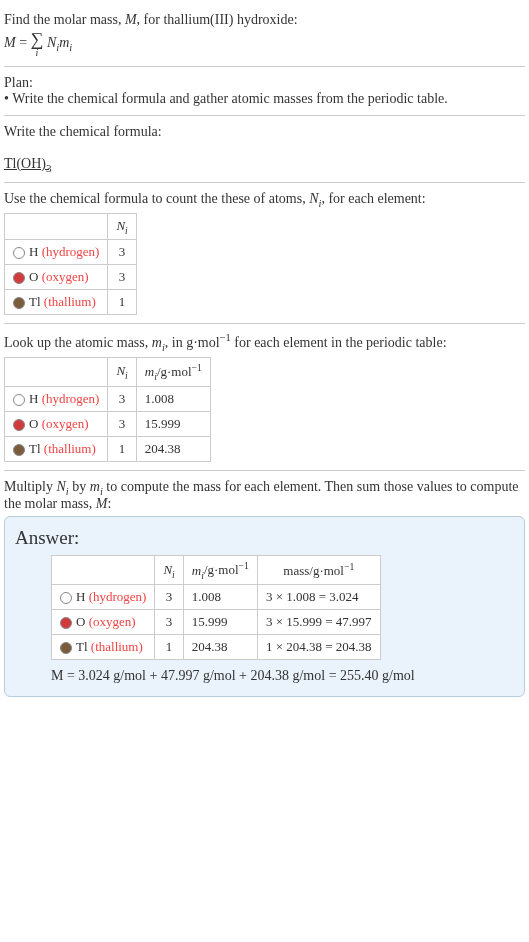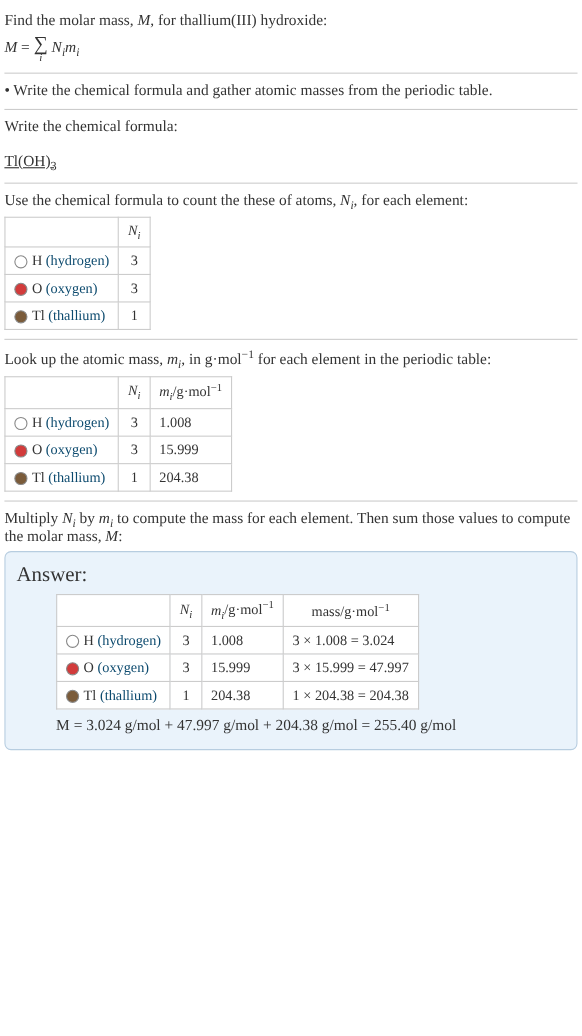--- a/index.html
+++ b/index.html
@@ -68,21 +68,21 @@
   .swatch {
     display:inline-block;
     width:10px;
     height:10px;
     border-radius:50%;
     border:1px solid #888;
     margin-right:4px;
     vertical-align: middle;
   }
   .el-name {
-    color: #0c4a6e;
+    color: #ef4444;
   }
   .answer-box {
     background: #eaf3fb;
     border: 1px solid #b7cde0;
     border-radius: 6px;
     padding: 10px 10px 12px 10px;
     margin-top: 4px;
   }
   .answer-box table.data td, .answer-box table.data th {
     background: #fff;
@@ -113,20 +113,21 @@
   <div style="margin-top:2px;">
     <span class="formula">M</span><span> = </span><span class="sigma-wrap">
         <span class="sigma">∑</span>
         <span class="sigma-sub">i</span>
       </span>
     <span class="formula"><span>N</span><span class="sub">i</span></span><span class="formula"><span>m</span><span class="sub">i</span></span>
   </div>
 </div>
 
 <div class="section">
+  <div>Plan:</div>
   <div>• Write the chemical formula and gather atomic masses from the periodic table.</div>
 </div>
 
 <div class="section">
   <div>Write the chemical formula:</div>
   <div style="margin-top:16px;text-decoration:underline;">
     <span>Tl(OH)</span><span class="compound-sub">3</span>
   </div>
 </div>
 

